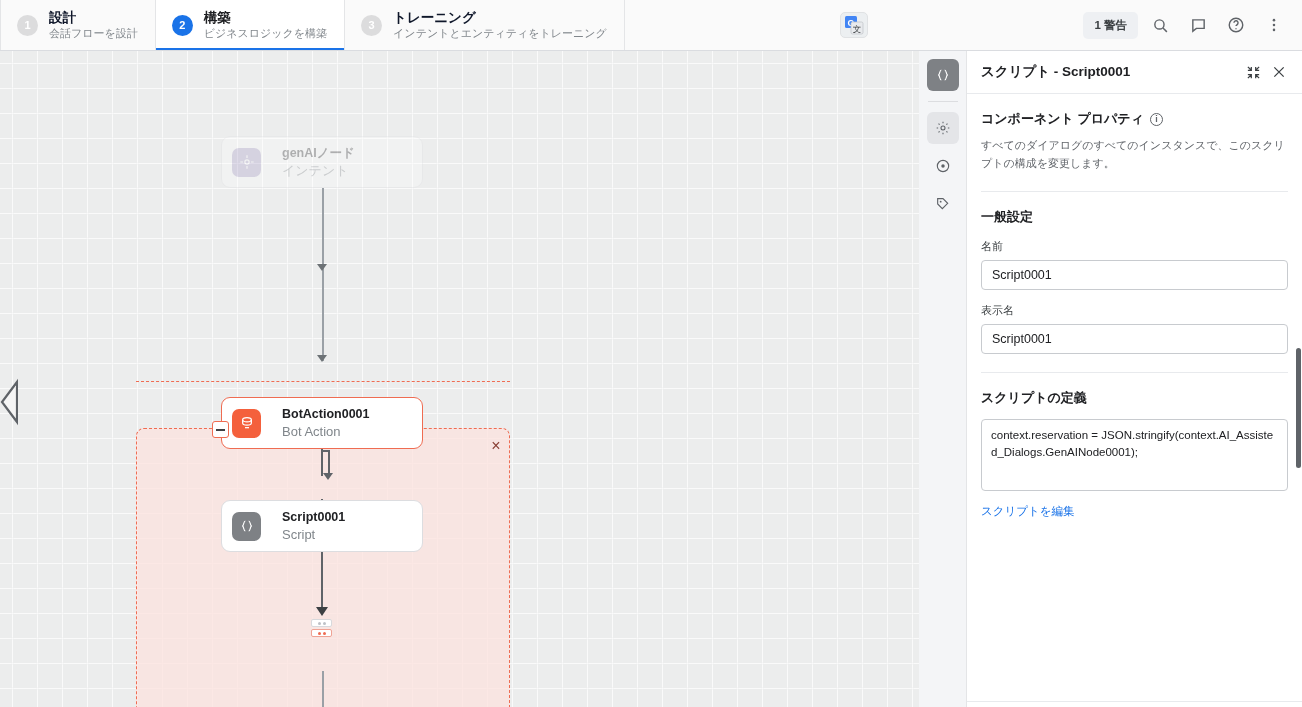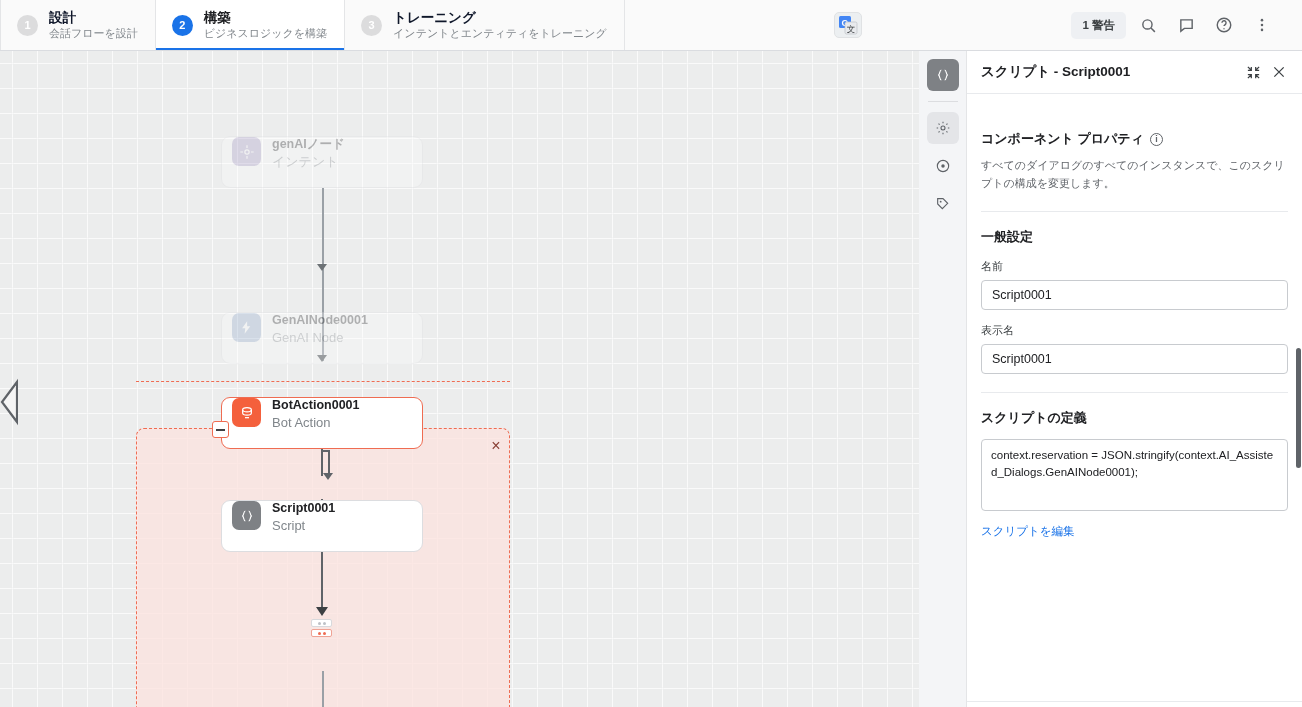--- a/index.html
+++ b/index.html
@@ -52,21 +52,21 @@
     flex: 1 1 auto; display: flex; align-items: center; justify-content: center;
   }
   .gt-btn {
     width: 28px; height: 26px; border-radius: 5px;
     background: #eceff1; border: 1px solid #e0e2e4;
     display: flex; align-items: center; justify-content: center;
     cursor: pointer; position: relative;
   }
   .header-right {
     display: flex; align-items: center; gap: 6px;
-    padding-right: 24px;
+    padding-right: 12px;
   }
   .warn-badge {
     background: #eef0f3; color: #3c4043;
     font-size: 11.5px; font-weight: bold;
     padding: 6px 11px; border-radius: 5px; cursor: pointer;
     white-space: nowrap;
   }
   .hicon {
     width: 32px; height: 32px; border-radius: 50%;
     display: flex; align-items: center; justify-content: center;
@@ -104,23 +104,23 @@
     color: #8a4136; z-index: 5;
   }
 
   
   .node {
     position: absolute;
     width: 202px; height: 52px;
     background: #ffffff;
     border: 1px solid #dcdde0;
     border-radius: 9px;
-    display: flex; align-items: flex-start;
+    display: flex; align-items: center;
     padding: 0 10px;
-    gap: 11px;
+    gap: 21px;
     cursor: pointer;
     z-index: 3;
   }
   .node.ghost { opacity: 0.30; }
   .node.selected-red { border: 1.6px solid #ef6c52; }
   .node-icon {
     width: 29px; height: 29px; border-radius: 7px;
     display: flex; align-items: center; justify-content: center;
     flex: 0 0 auto; color: #ffffff;
   }
@@ -178,21 +178,21 @@
     cursor: pointer; color: #5f6368; margin-bottom: 6px;
   }
   .rail-btn.dark { background: #7e8185; color: #ffffff; }
   .rail-btn.sel { background: #e4e5e8; }
   .rail-sep { width: 30px; height: 1px; background: #dcdde0; margin: 4px 0 10px; }
 
   
   .panel {
     position: absolute; left: 967px; top: 51px; width: 335px; height: 656px;
     background: #ffffff;
-    display: flex; flex-direction: column; gap: 20px;
+    display: flex; flex-direction: column;
   }
   .panel-head {
     height: 43px; flex: 0 0 auto;
     display: flex; align-items: center;
     padding: 0 10px 0 14px;
     border-bottom: 1px solid #e8eaed;
   }
   .panel-title {
     flex: 1 1 auto; font-size: 13.5px; font-weight: bold; color: #202124;
   }
@@ -367,31 +367,20 @@
           <circle cx="12" cy="12" r="3.2"></circle>
           <path d="M12 2v4M12 18v4M2 12h4M18 12h4"></path>
         </svg>
       </div>
       <div class="node-text">
         <div class="node-title">genAIノード</div>
         <div class="node-sub">インテント</div>
       </div>
     </div>
 
-    <div class="node ghost" style="left:221px; top:261px;">
-      <div class="node-icon" style="background:#8fa8cc">
-        <svg width="15" height="15" viewBox="0 0 24 24" fill="#ffffff">
-          <path d="M13 2L5 13h5l-1 9 9-12h-5z"></path>
-        </svg>
-      </div>
-      <div class="node-text">
-        <div class="node-title">GenAINode0001</div>
-        <div class="node-sub">GenAI Node</div>
-      </div>
-    </div>
 
     <div class="node selected-red" style="left:221px; top:346px;">
       <div class="node-icon" style="background:#f4603c">
         <svg width="16" height="16" viewBox="0 0 24 24" fill="none" stroke="#ffffff" stroke-width="1.9">
           <ellipse cx="12" cy="7" rx="6.5" ry="3.2"></ellipse>
           <path d="M5.5 7v5c0 1.8 2.9 3.2 6.5 3.2s6.5-1.4 6.5-3.2V7"></path>
           <path d="M9 19h6"></path>
         </svg>
       </div>
       <div class="node-text">

